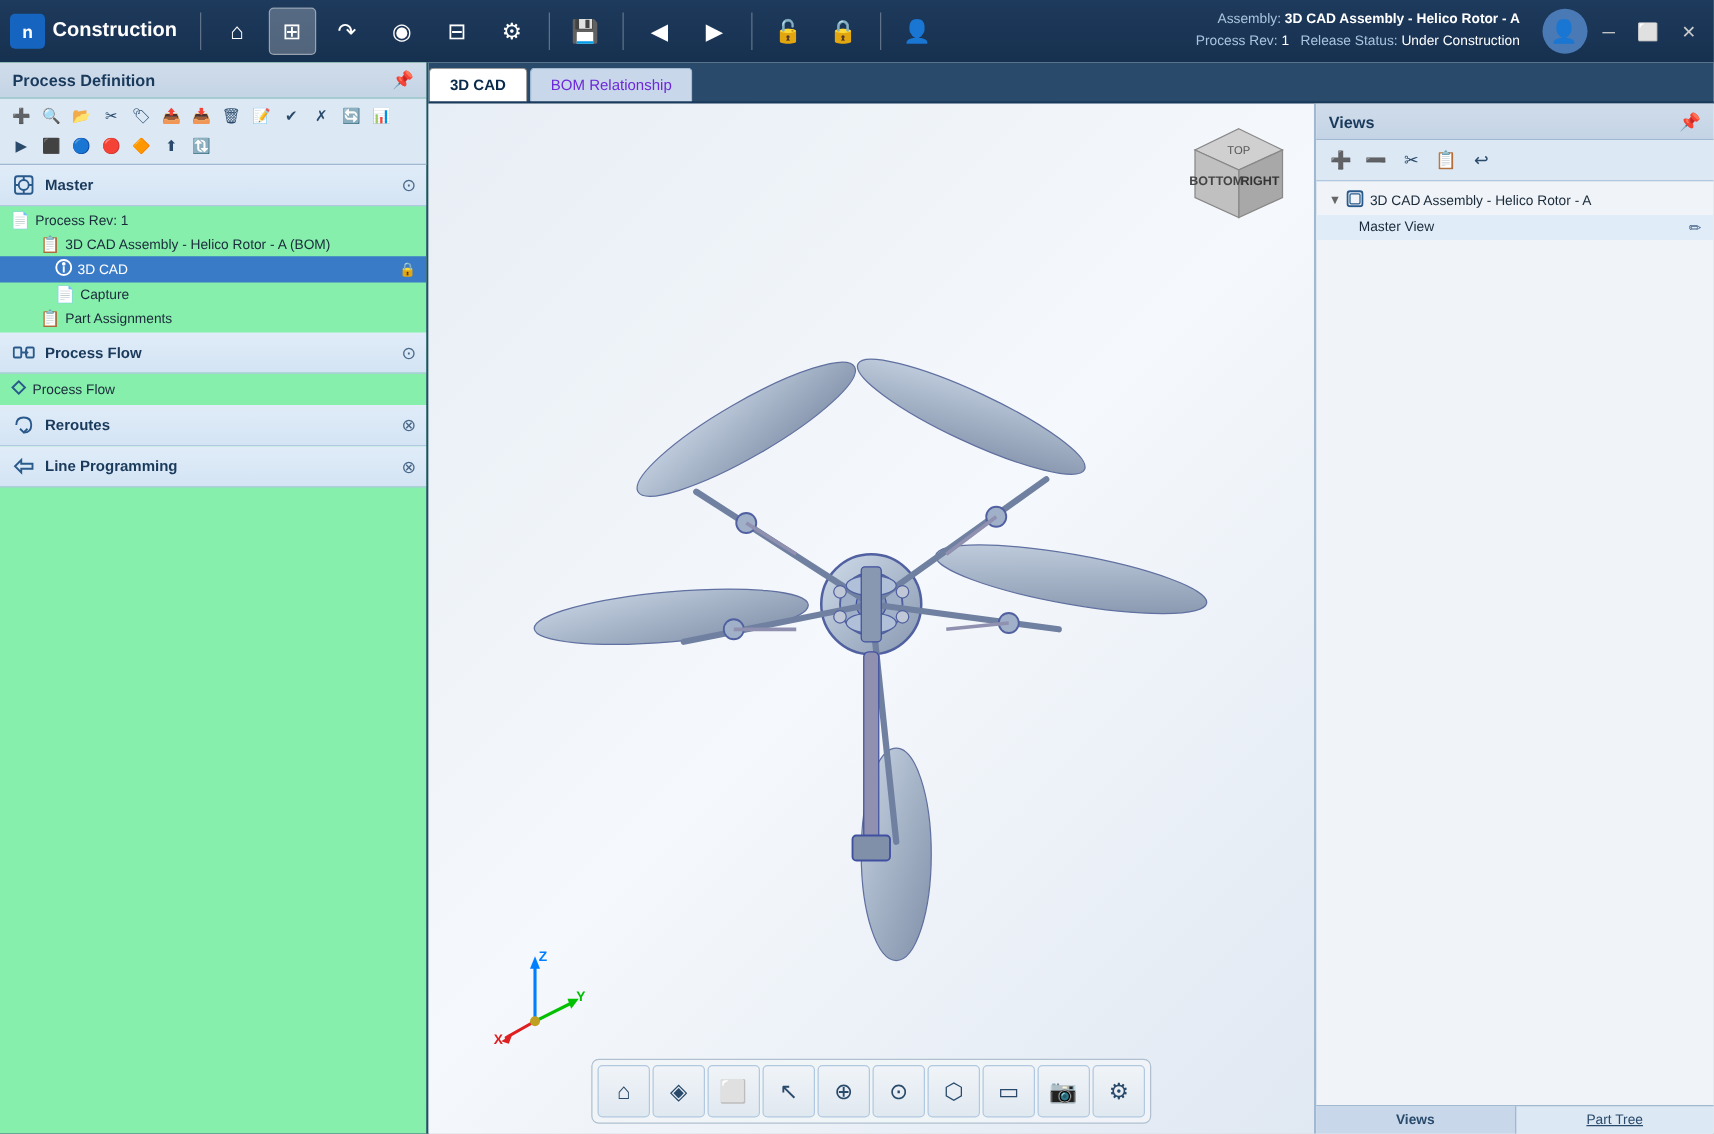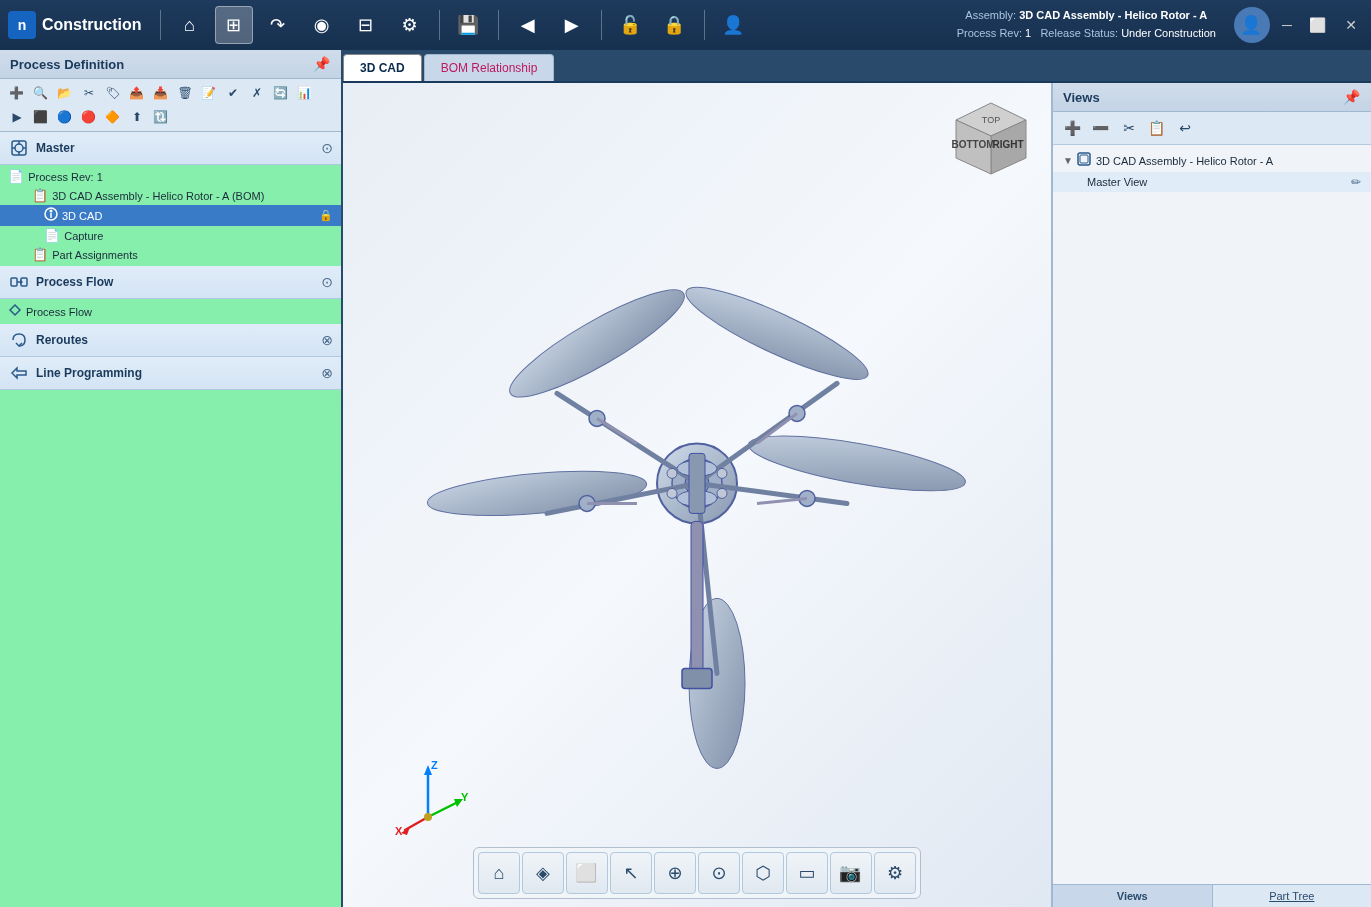--- a/index.html
+++ b/index.html
@@ -30,21 +30,21 @@
       background: transparent;
       border: none;
     }
     .toolbar-btn.active { background: rgba(255,255,255,0.25); border: 1px solid rgba(255,255,255,0.4); }
     .toolbar-sep { width: 1px; height: 30px; background: rgba(255,255,255,0.3); margin: 0 4px; }
     #header-info {
       margin-left: auto;
       color: white;
       font-size: 11px;
       line-height: 1.6;
-      text-align: center;
+      text-align: right;
     }
     #header-info span.label { color: #aac4e0; }
     #user-btn {
       width: 36px; height: 36px;
       border-radius: 50%;
       background: #4a7ab5;
       display: flex; align-items: center; justify-content: center;
       color: white; font-size: 18px; cursor: pointer; margin-left: 12px;
     }
     .win-btn { color: #ccc; background: transparent; border: none; font-size: 14px; cursor: pointer; padding: 2px 6px; }
@@ -120,21 +120,21 @@
       padding-top: 4px;
       border-bottom: 2px solid #1a3a5c;
     }
     .tab {
       padding: 6px 16px;
       background: #c8d8ea;
       border: 1px solid #a0b8d0;
       border-bottom: none;
       border-radius: 4px 4px 0 0;
       cursor: pointer;
-      font-size: 12px; color: #be185d;
+      font-size: 12px; color: #6d28d9;
       margin-right: 2px;
     }
     .tab.active {
       background: white;
       font-weight: bold;
       color: #0a2a4c;
       border-color: #888;
     }
 
     

